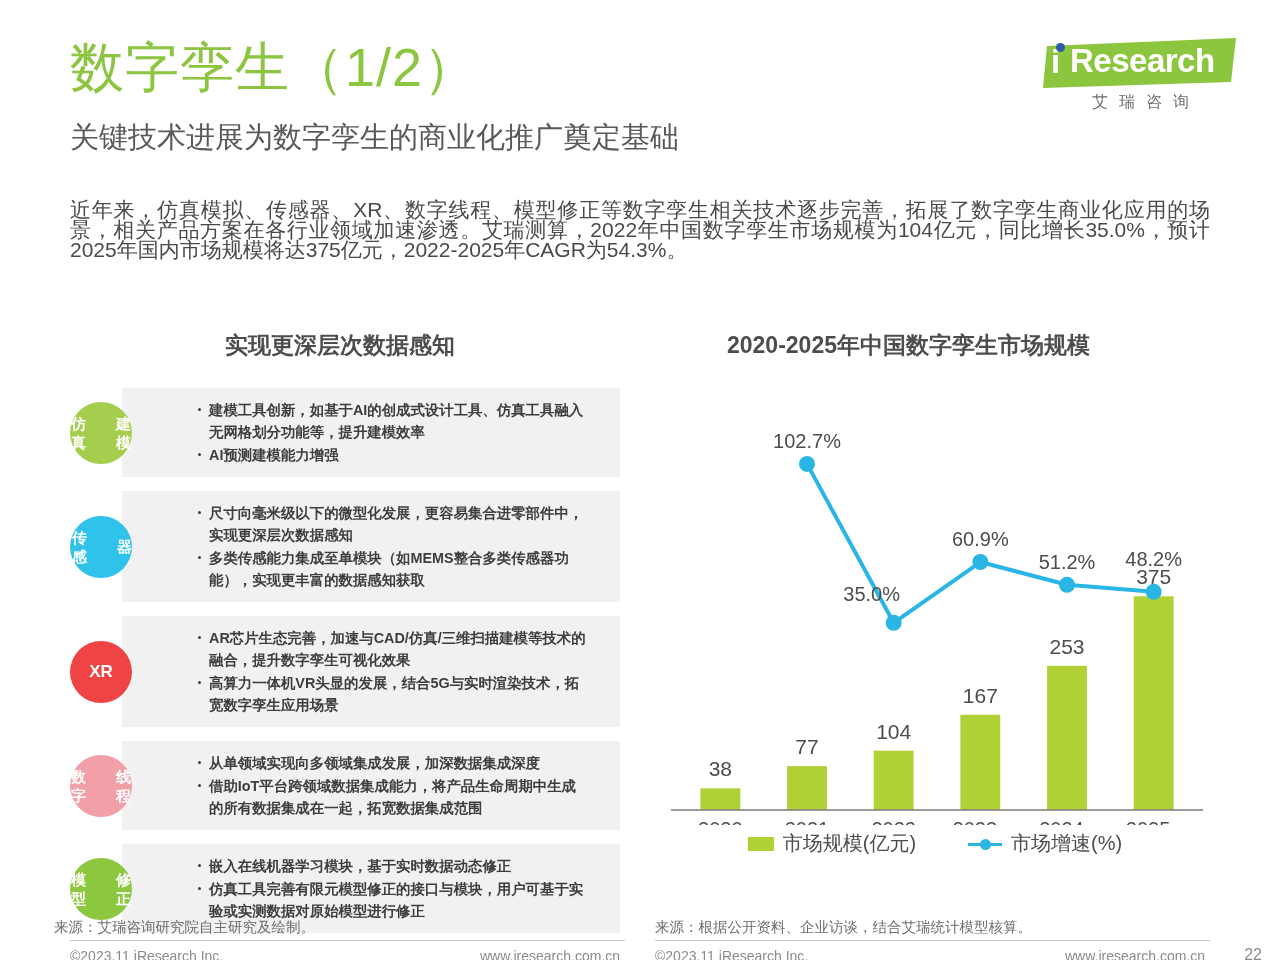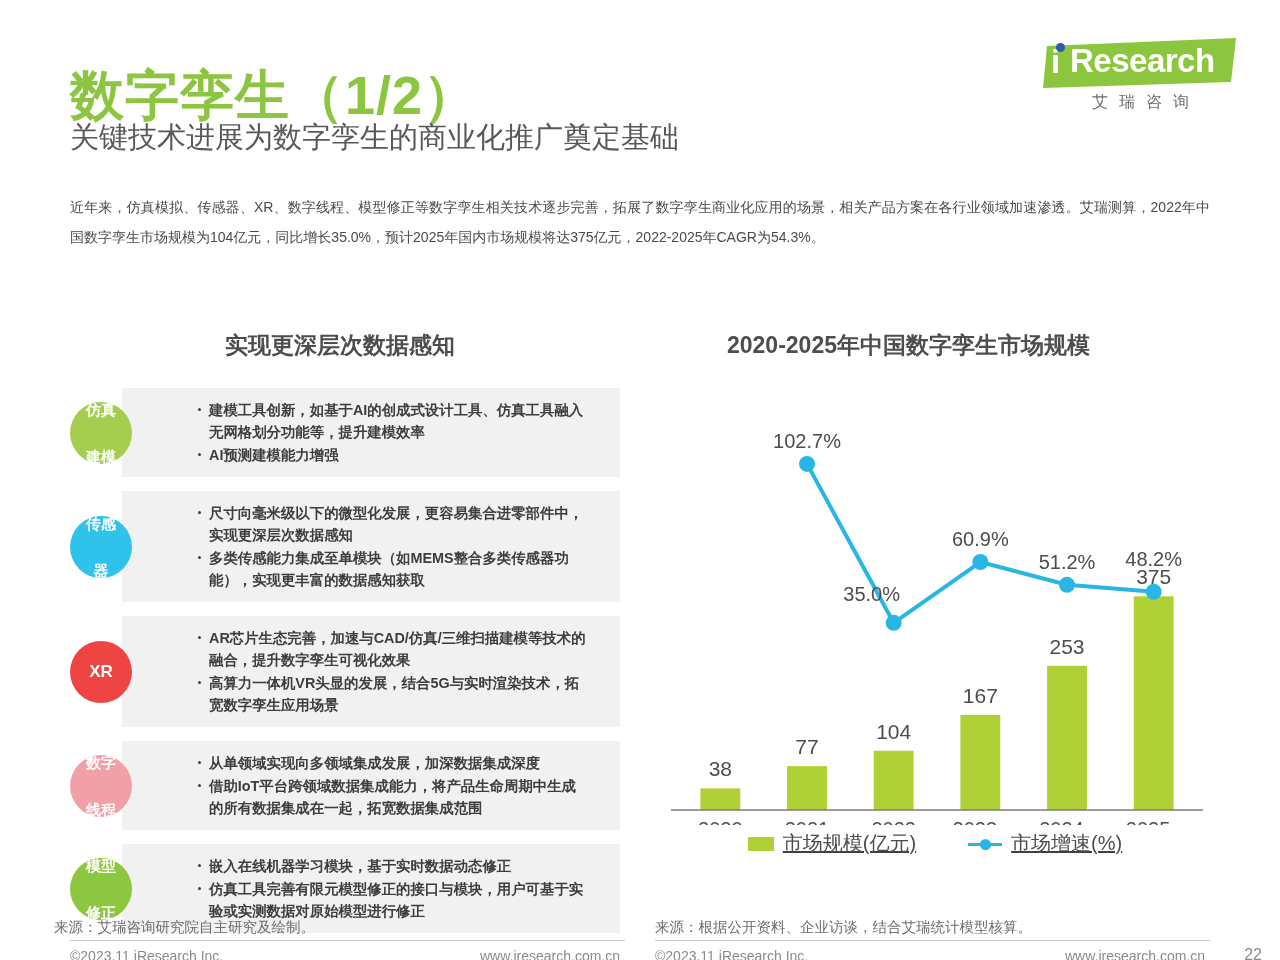--- a/index.html
+++ b/index.html
@@ -5,22 +5,22 @@
   html,body{margin:0;padding:0;}
   body{
     width:1280px;height:960px;background:#ffffff;
     font-family:"Liberation Sans","DejaVu Sans",sans-serif;
     color:#3f3f3f;overflow:hidden;position:relative;
   }
   .page{position:absolute;inset:0;}
 
   
   .hdr-title{
-    position:absolute;left:70px;top:60px;
-    font-size:54px;font-weight:700;color:#8cc540;letter-spacing:1px;
+    position:absolute;left:70px;top:32px;
+    font-size:54px;font-weight:400;color:#8cc540;letter-spacing:1px;
     white-space:nowrap;
   }
   .hdr-sub{
     position:absolute;left:70px;top:118px;
     font-size:29px;font-weight:400;color:#59595b;white-space:nowrap;
   }
 
   
   .logo{position:absolute;right:42px;top:38px;width:195px;}
   .logo-badge{
@@ -39,43 +39,43 @@
     position:absolute;left:13px;top:5px;width:9px;height:9px;border-radius:50%;
     background:#2a5caa;
   }
   .logo-cn{
     position:absolute;left:0;top:54px;width:195px;text-align:center;
     font-size:16px;color:#6d6e70;letter-spacing:11px;text-indent:11px;
   }
 
   
   .intro{
-    position:absolute;left:70px;top:192px;width:1140px;
-    font-size:14px;line-height:30px;color:#4a4a4a;text-align:justify;
+    position:absolute;left:70px;top:200px;width:1140px;
+    font-size:21px;line-height:20px;color:#4a4a4a;text-align:justify;
   }
 
   
   .panel-title{
     position:absolute;font-size:23px;font-weight:700;color:#4d4d4d;
     white-space:nowrap;
   }
   .panel-title.left{left:225px;top:330px;}
   .panel-title.right{left:727px;top:330px;}
 
   
   .tech-list{position:absolute;left:70px;top:388px;width:550px;}
   .tech-row{
     position:relative;background:#f1f1f1;margin-left:52px;
     padding:10px 14px 10px 58px;margin-bottom:14px;min-height:60px;
     box-sizing:border-box;
   }
   .tech-badge{
     position:absolute;left:-52px;top:50%;transform:translateY(-50%);
     width:62px;height:62px;border-radius:50%;
-    display:flex;flex-direction:column;align-items:center;justify-content:center;
+    display:flex;flex-direction:row;align-items:center;justify-content:center;
     color:#ffffff;font-size:15px;font-weight:700;line-height:19px;
     text-align:center;box-sizing:border-box;gap:28px;
   }
   .tech-badge.xr{font-size:17px;}
   .tech-bullets{list-style:none;margin:0;padding:0;}
   .tech-bullets li{
     position:relative;padding-left:13px;font-size:14.4px;line-height:22px;
     color:#3d3d3d;margin:1px 16px;font-weight:bold;
   }
   .tech-bullets li:before{
@@ -83,21 +83,21 @@
     background:#3d3d3d;border-radius:50%;
   }
 
   
   .chart{position:absolute;left:655px;top:375px;width:560px;height:500px;}
   .chart svg{display:block;}
   .chart-legend{
     position:absolute;left:0;top:455px;width:560px;
     display:flex;justify-content:center;gap:52px;align-items:center;
   }
-  .legend-item{display:flex;align-items:center;gap:9px;text-decoration:underline;}
+  .legend-item{display:flex;align-items:center;gap:9px;}
   .legend-swatch{width:26px;height:14px;background:#AFD136;}
   .legend-line{position:relative;width:34px;height:14px;}
   .legend-line i{
     position:absolute;left:0;top:6px;width:34px;height:3.5px;background:#29b6e5;
     display:block;
   }
   .legend-line b{
     position:absolute;left:12px;top:2px;width:11px;height:11px;border-radius:50%;
     background:#29b6e5;display:block;
   }

